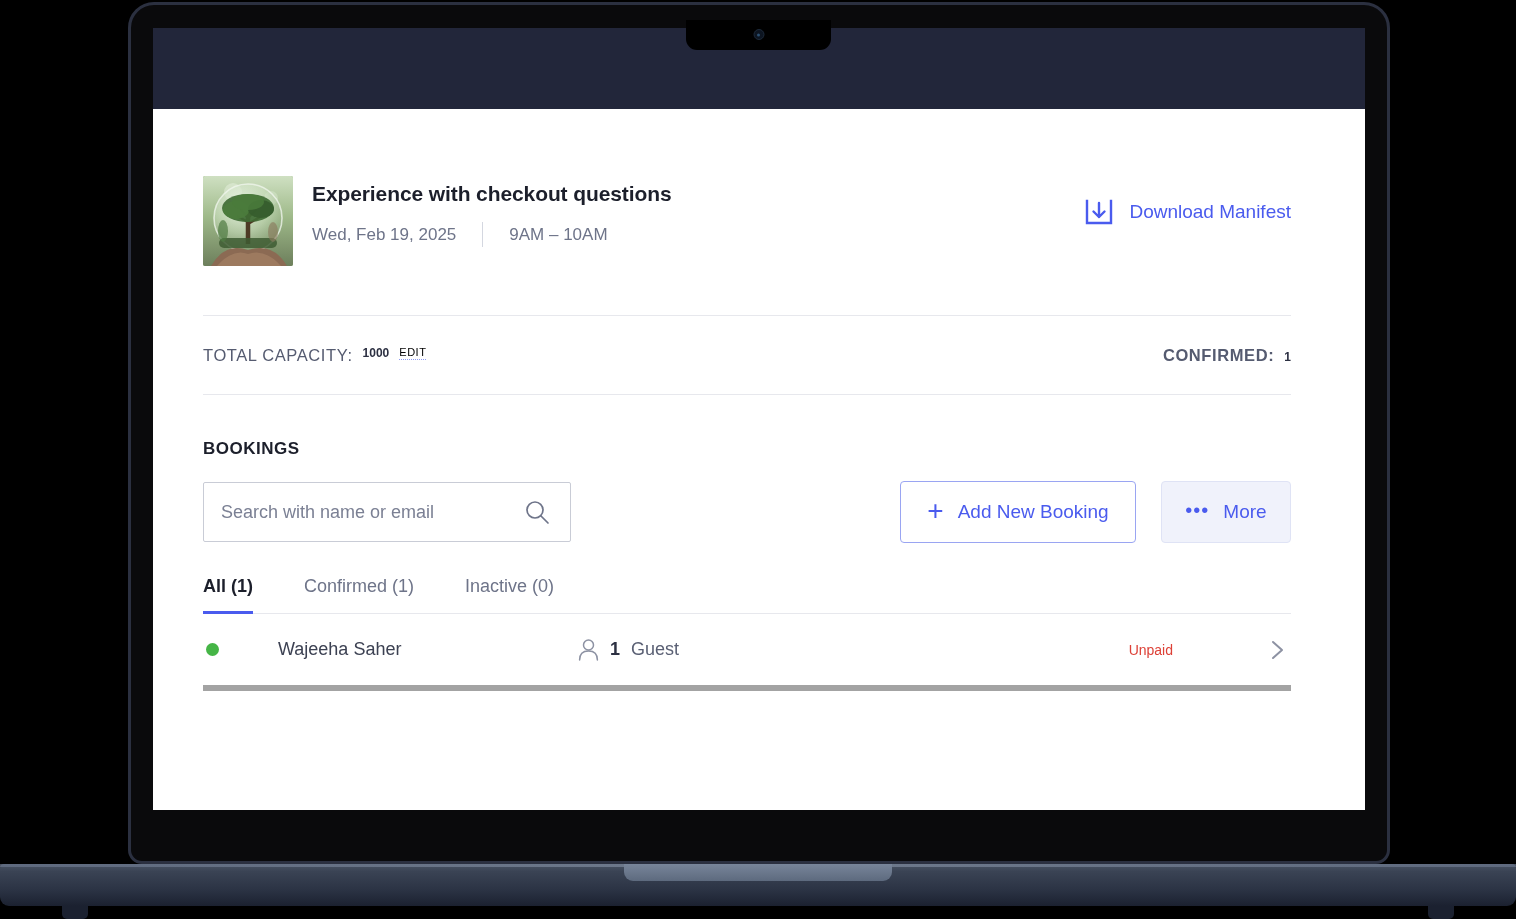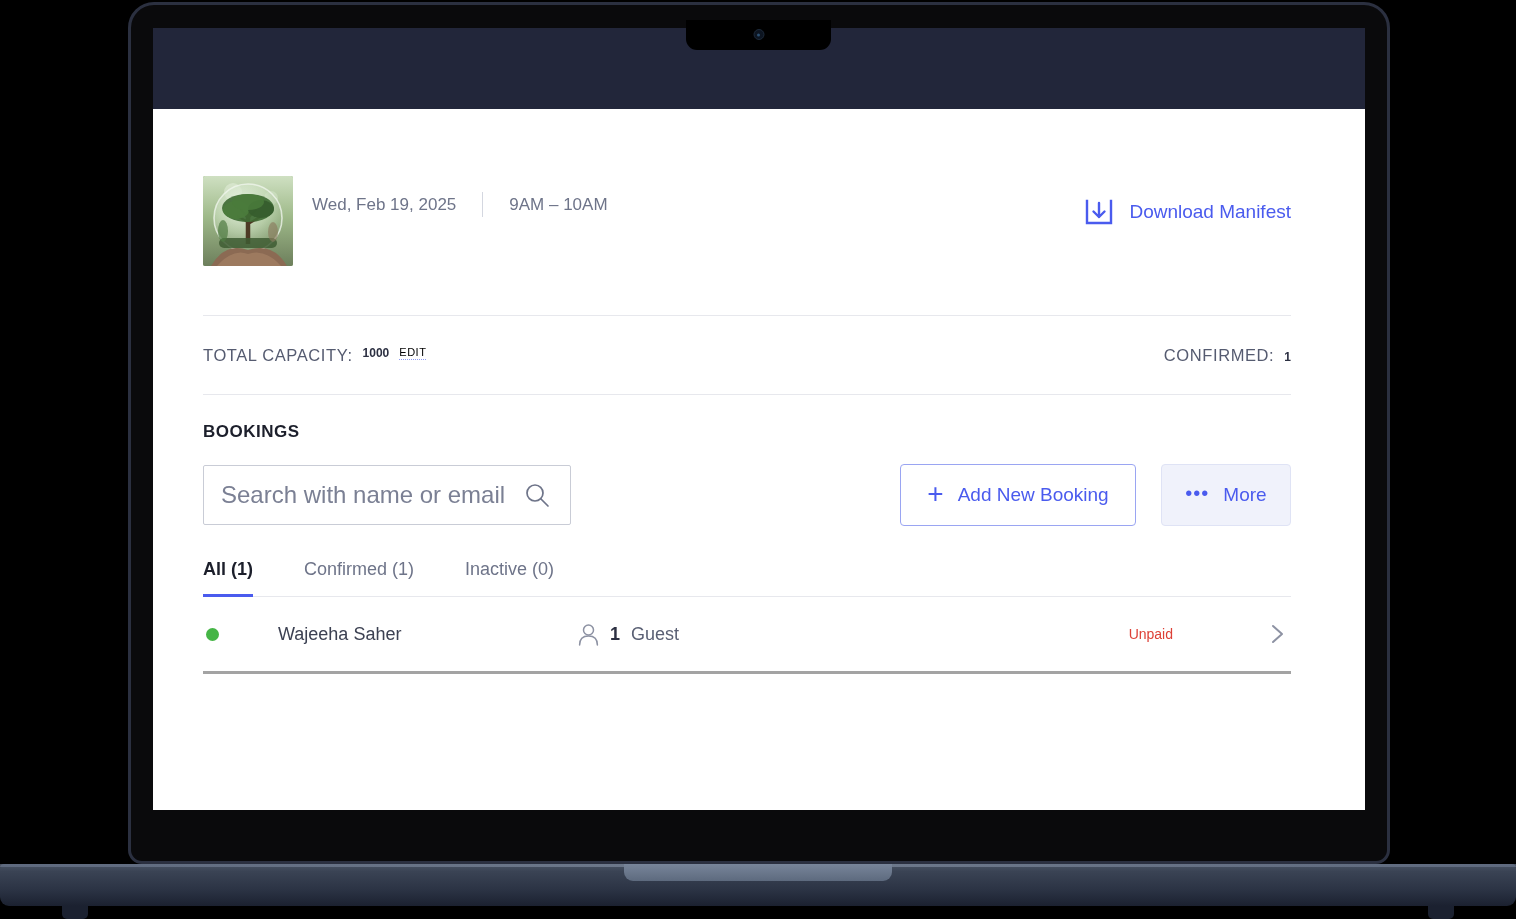--- a/index.html
+++ b/index.html
@@ -217,29 +217,29 @@
   }
   .cap-edit {
     font-size: 11px;
     color: #000000;
     letter-spacing: .5px;
     cursor: pointer;
     border-bottom: 1px dotted #8e9bf3;
     padding-bottom: 1px;
   }
   .cap-right { display: flex; align-items: baseline; gap: 10px; }
-  .cap-right .cap-label { letter-spacing: .6px; }
+  .cap-right .cap-label { letter-spacing: .6px; font-weight: bold; }
 
   
   .sec-title {
     font-size: 17px;
     font-weight: bold;
     color: #1c1f2b;
     letter-spacing: .5px;
-    margin-top: 27px;
+    margin-top: 44px;
   }
 
   .controls {
     display: flex;
     align-items: center;
     justify-content: space-between;
     margin-top: 22px;
   }
 
   .search-box {
@@ -250,21 +250,21 @@
     border-radius: 2px;
     background: #fff;
     display: flex;
     align-items: center;
   }
   .search-input {
     border: none;
     outline: none;
     background: transparent;
     font-family: "Liberation Sans", sans-serif;
-    font-size: 24px;
+    font-size: 18px;
     color: #3c4152;
     padding: 0 52px 0 17px;
     width: 100%;
     height: 100%;
   }
   .search-input::placeholder { color: #7b8094; }
   .search-ic {
     position: absolute;
     right: 20px;
     width: 26px;
@@ -333,21 +333,21 @@
     color: #1c1f2b;
     font-weight: bold;
     border-bottom-color: #4a5bee;
   }
 
   
   .row {
     display: flex;
     align-items: center;
     height: 77px;
-    border-bottom: 3px solid #a3a3a3;
+    border-bottom: 6px solid #a3a3a3;
     cursor: pointer;
   }
   .dot {
     width: 13px; height: 13px;
     border-radius: 50%;
     background: #45b546;
     flex: none;
     margin-left: 3px;
   }
   .row-name {
@@ -418,20 +418,21 @@
                 <ellipse cx="45" cy="26" rx="16" ry="8" fill="#4a7b3b" opacity=".85"></ellipse>
                 <rect x="16" y="62" width="58" height="10" rx="5" fill="#3e5c33" opacity=".85"></rect>
                 <ellipse cx="20" cy="55" rx="5" ry="11" fill="#4f7a41" opacity=".7"></ellipse>
                 <ellipse cx="70" cy="56" rx="5" ry="10" fill="#8a7b5e" opacity=".65"></ellipse>
                 <path d="M8 90 Q22 66 45 74 Q70 66 84 90 Z" fill="#8b6a53"></path>
                 <path d="M14 90 Q30 72 45 78 Q62 72 78 90 Z" fill="#a07d62" opacity=".85"></path>
               </svg>
             </div>
 
             <div>
+              <div class="evt-title">Experience with checkout questions</div>
               <div class="evt-meta">
                 <span>Wed, Feb 19, 2025</span>
                 <span class="sep"></span>
                 <span>9AM – 10AM</span>
               </div>
             </div>
           </div>
 
           <div class="dl-link">
             <span class="dl-icon">

